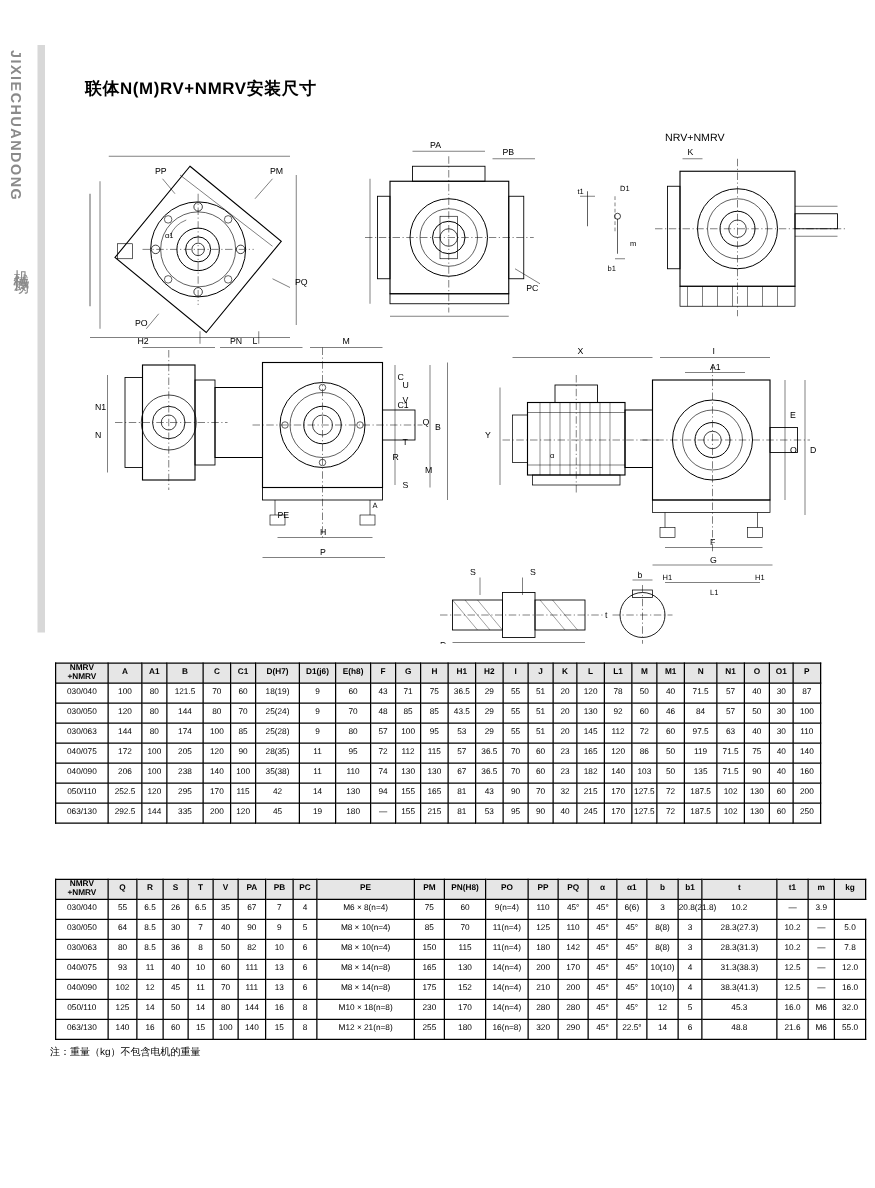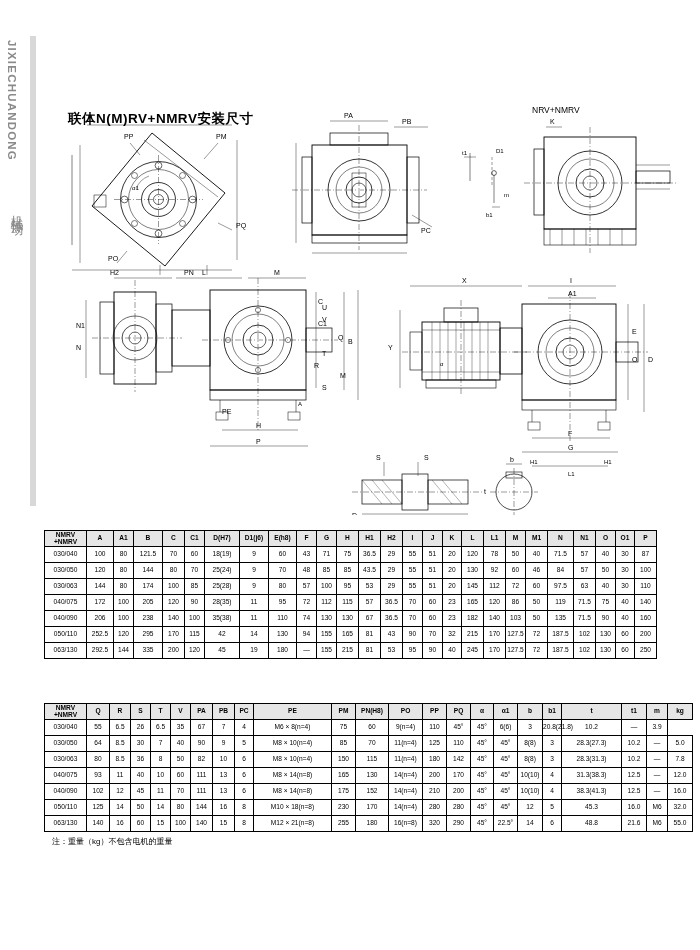--- a/index.html
+++ b/index.html
@@ -26,21 +26,20 @@
   .vert-cn{
     position:absolute;left:8px;top:205px;
     writing-mode:vertical-rl;
     font-size:12.5px;letter-spacing:3px;color:#8a8a8a;
   }
 
   
   .heading{
     position:absolute;left:68px;top:62px;font-size:13.5px;font-weight:bold;
     letter-spacing:0.5px;
-    margin-top:48px;
   }
 
   
   .draw{position:absolute;left:32px;top:85px;width:650px;height:430px;}
   .draw svg{display:block;}
 
   
   .tbl{
     position:absolute;border-collapse:collapse;table-layout:fixed;
     font-size:6.6px;font-family:"Liberation Sans", sans-serif;
@@ -50,21 +49,21 @@
     padding:0;height:15px;line-height:1.05;font-weight:normal;
   }
   .tbl thead td{background:#e6e6e6;font-weight:bold;font-size:6.6px;}
   .tbl tbody td:first-child{font-weight:normal;}
   .hdr-two{line-height:1.0;font-size:6.1px;}
 
   #table1{left:44px;top:530px;width:612px;}
   #table2{left:44px;top:703px;width:612px;}
 
   .note{
-    position:absolute;left:52px;top:836px;font-size:8px;
+    position:absolute;left:40px;top:836px;font-size:8px;
   }
 
   
   .footer-bar{
     position:absolute;left:0;top:920px;width:700px;height:30px;background:#ffffff;
   }
 </style>
 </head>
 <body>
 

